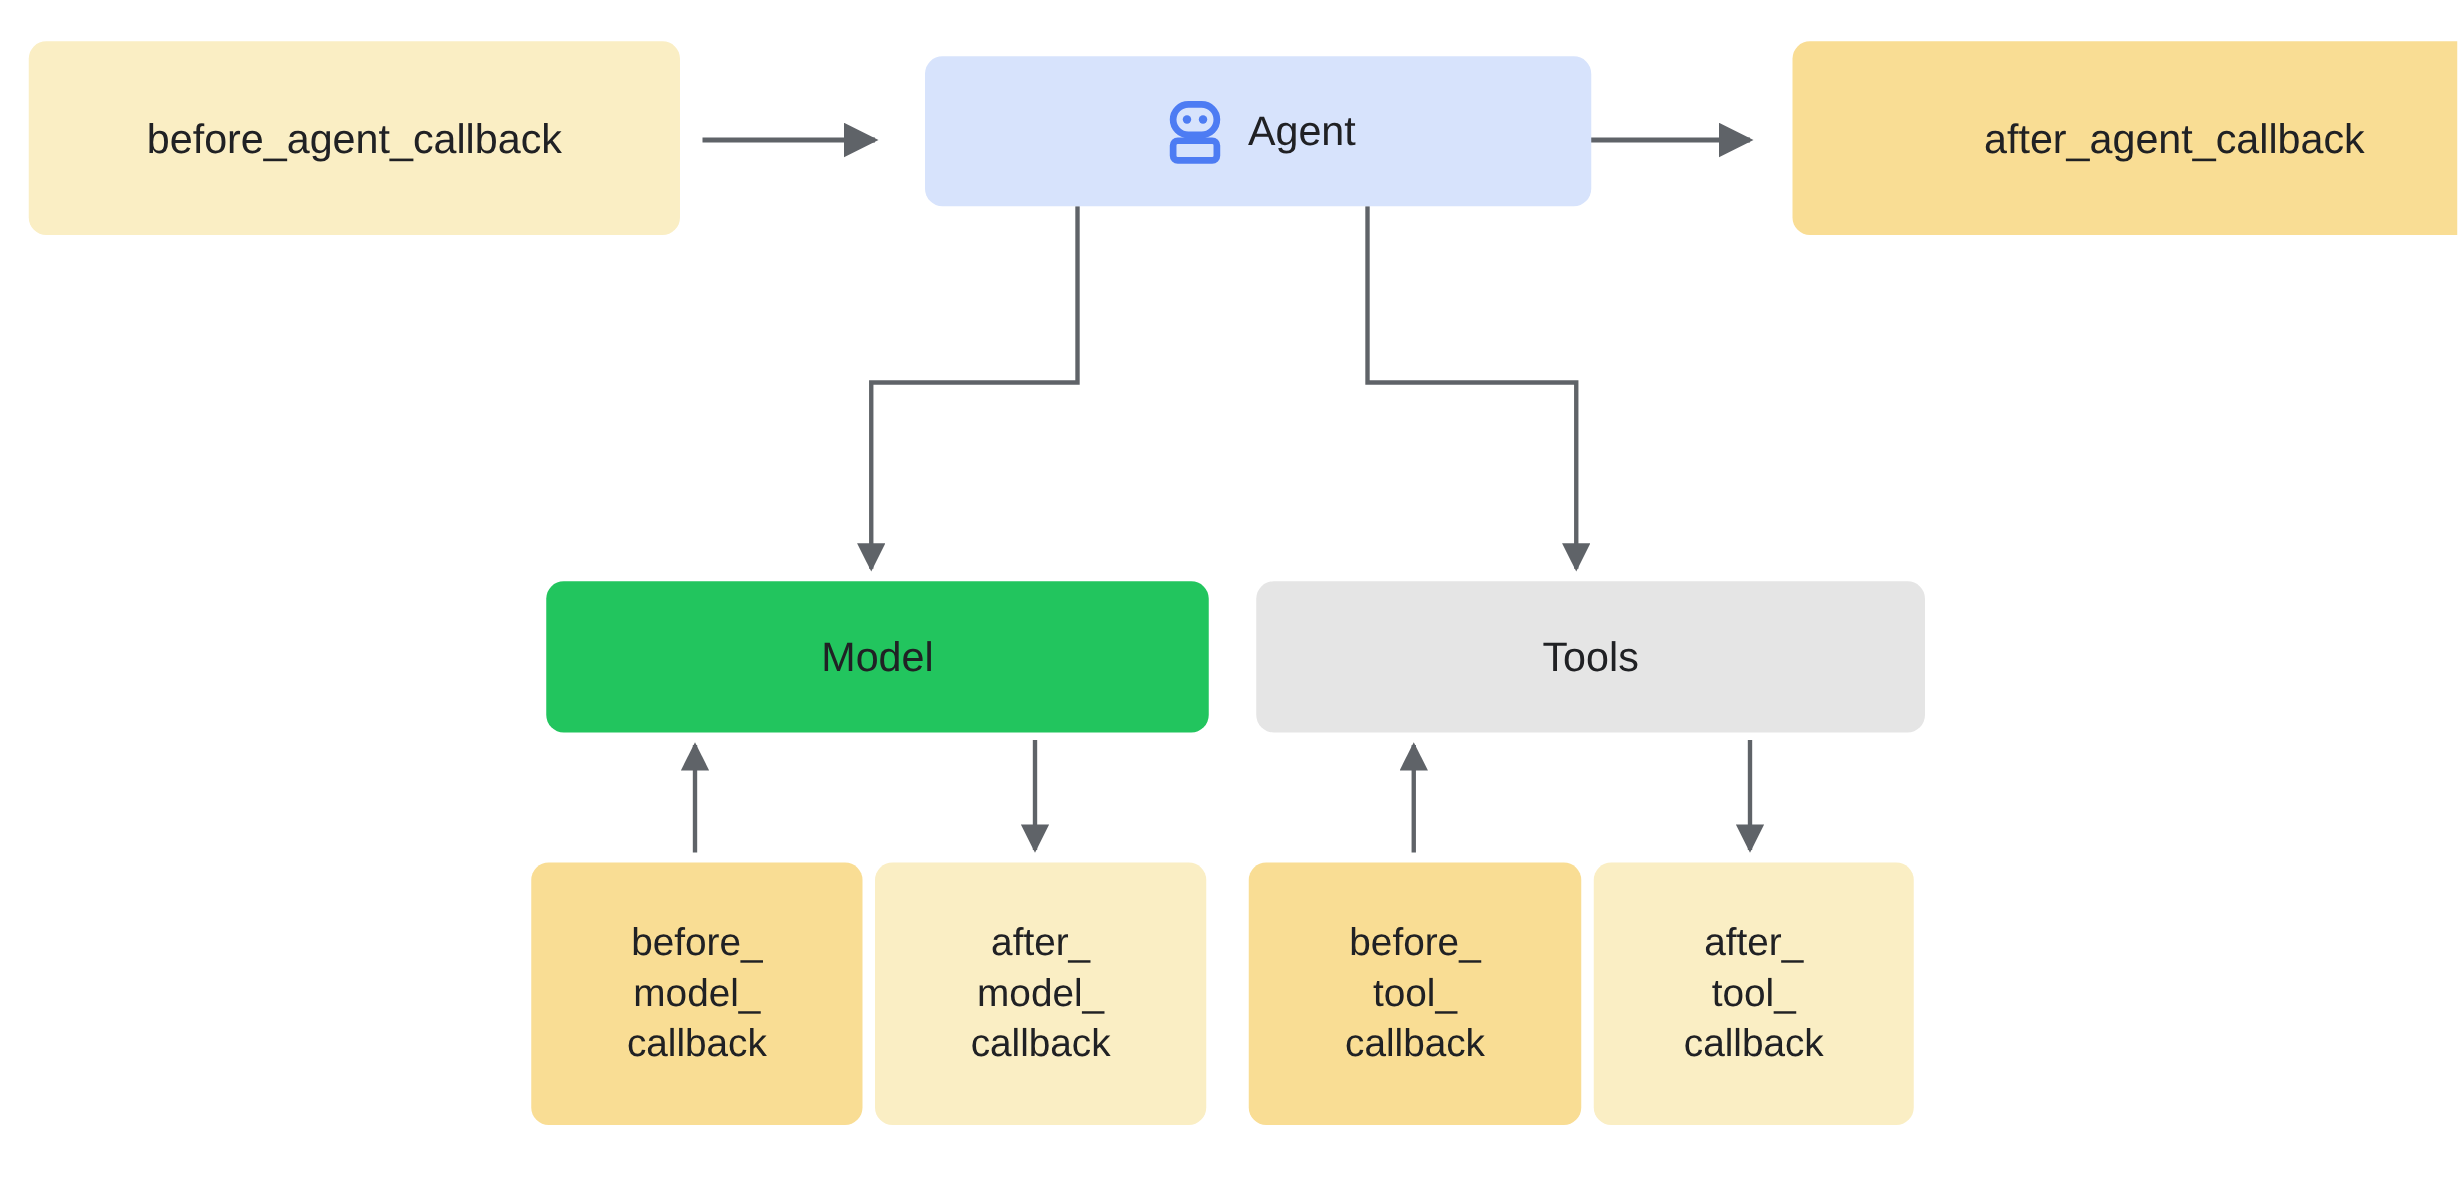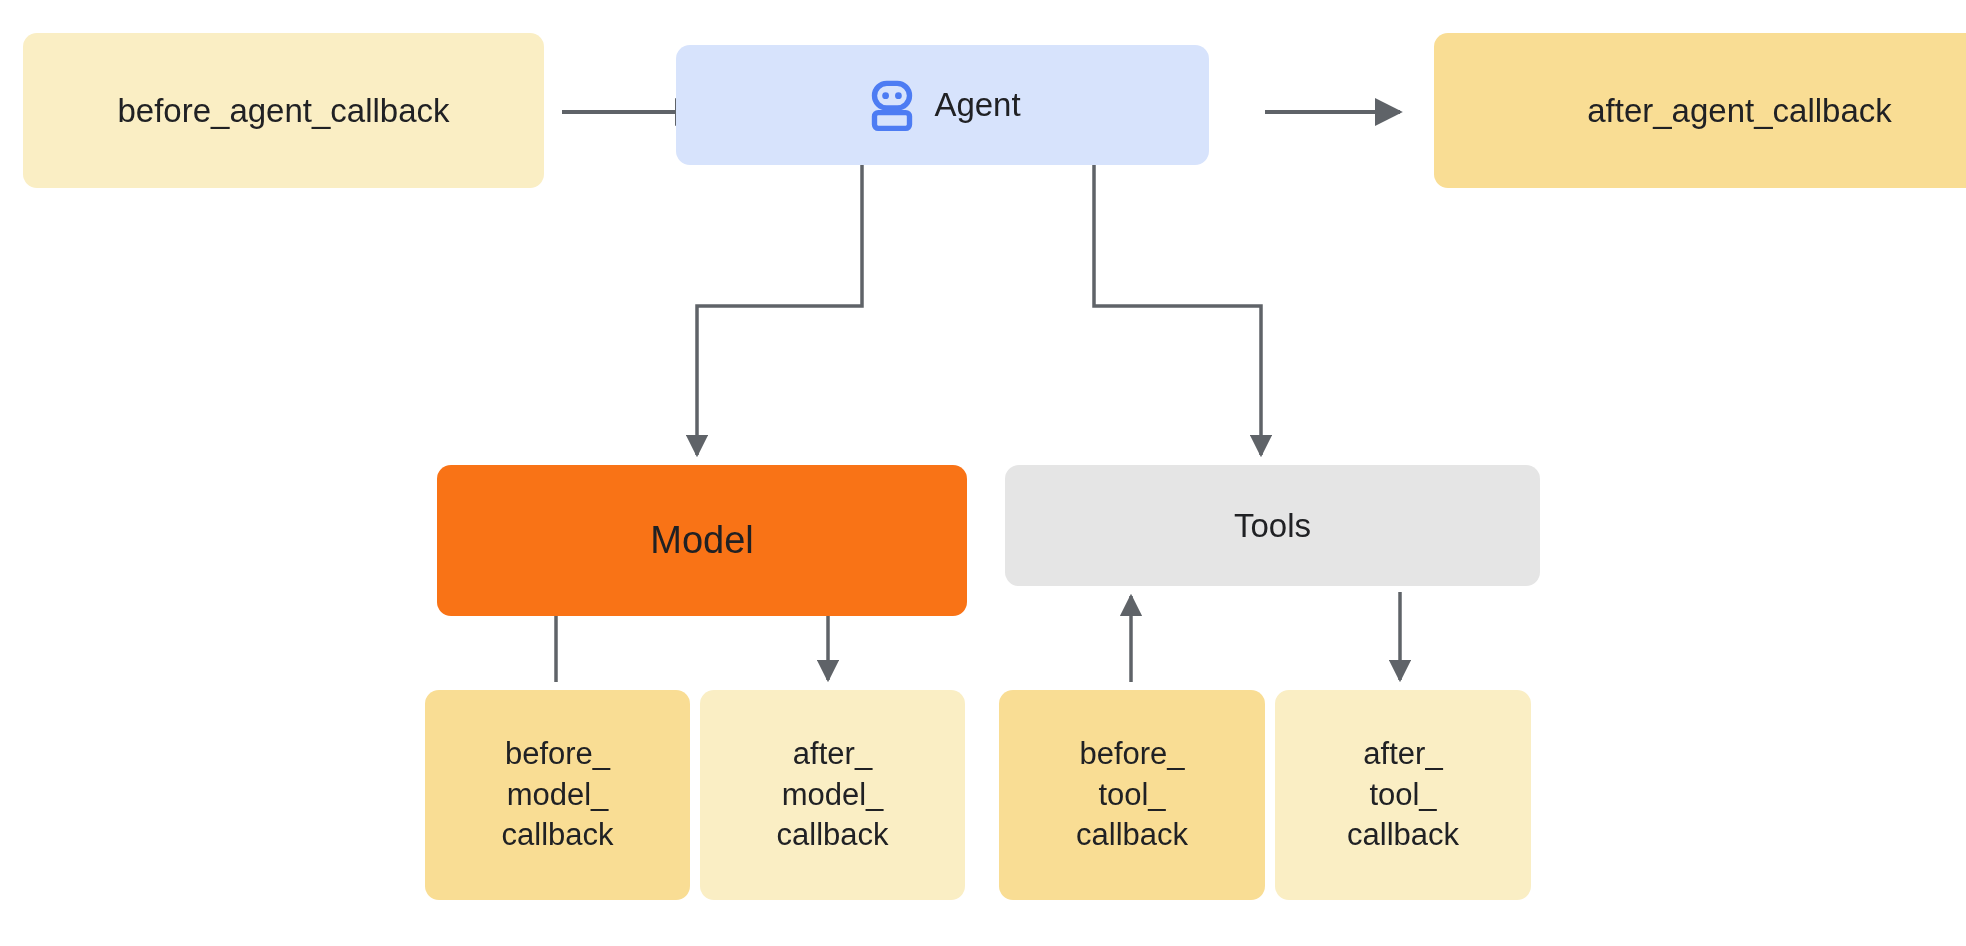--- a/index.html
+++ b/index.html
@@ -36,34 +36,34 @@
     display: block;
   }
 
   
   #node-before-agent-callback {
     left: 23px; top: 33px; width: 521px; height: 155px;
     background: #faeec4;
     font-size: 33px;
   }
   #node-agent {
-    left: 676px; top: 45px; width: 533px; height: 120px;
+    left: 740px; top: 45px; width: 533px; height: 120px;
     background: #d7e3fc;
     font-size: 33px;
     gap: 14px;
   }
   #node-after-agent-callback {
     left: 1434px; top: 33px; width: 611px; height: 155px;
     background: #f9dd94;
     font-size: 33px;
   }
   #node-model {
-    left: 437px; top: 465px; width: 530px; height: 151px;
-    background: #f97316;
-    font-size: 38px;
+    left: 437px; top: 465px; width: 530px; height: 121px;
+    background: #22c55e;
+    font-size: 33px;
   }
   #node-tools {
     left: 1005px; top: 465px; width: 535px; height: 121px;
     background: #e5e5e5;
     font-size: 33px;
   }
   #node-before-model-callback {
     left: 425px; top: 690px; width: 265px; height: 210px;
     background: #f9dd94;
     font-size: 31px;

